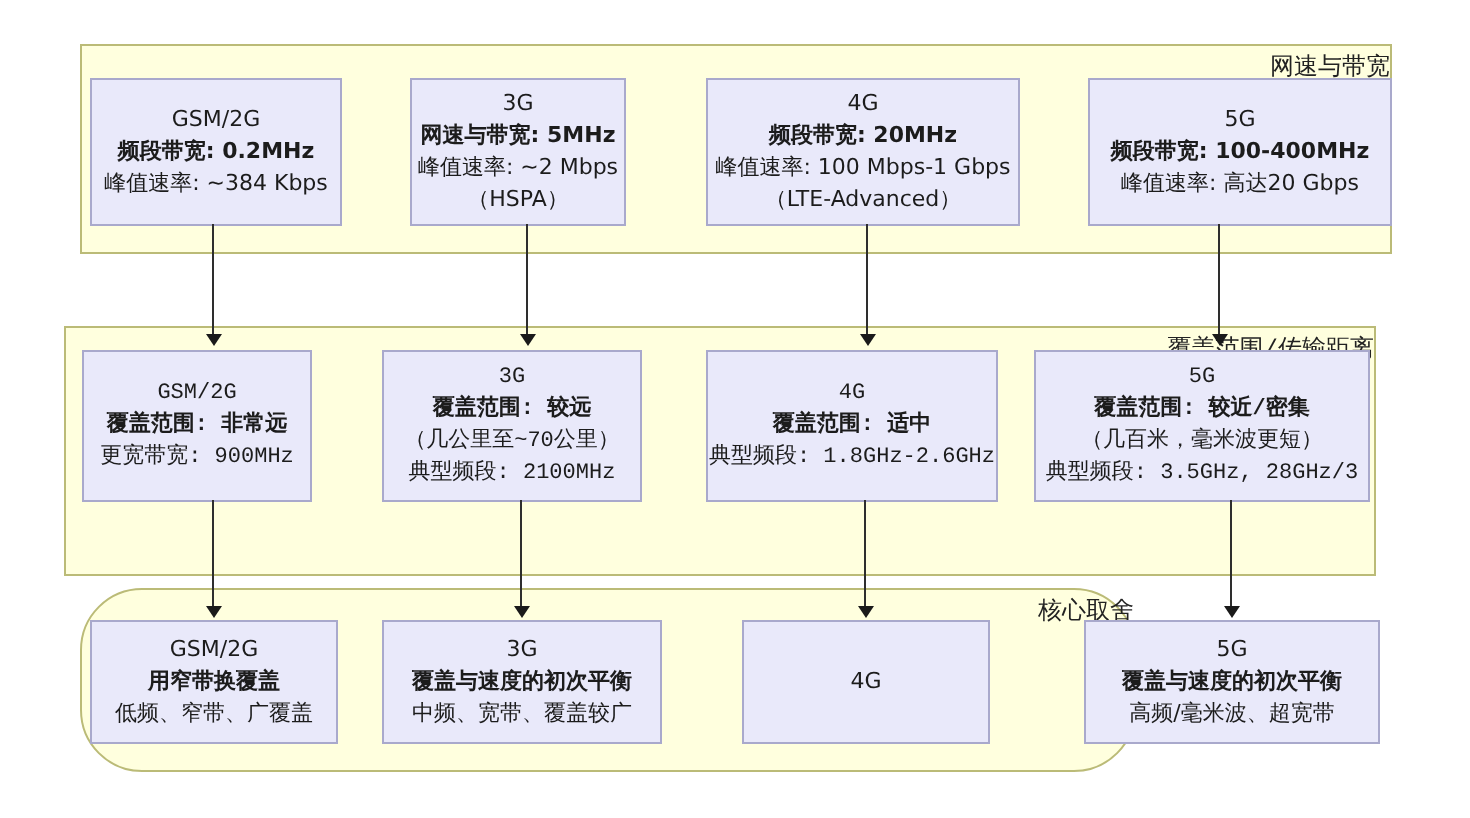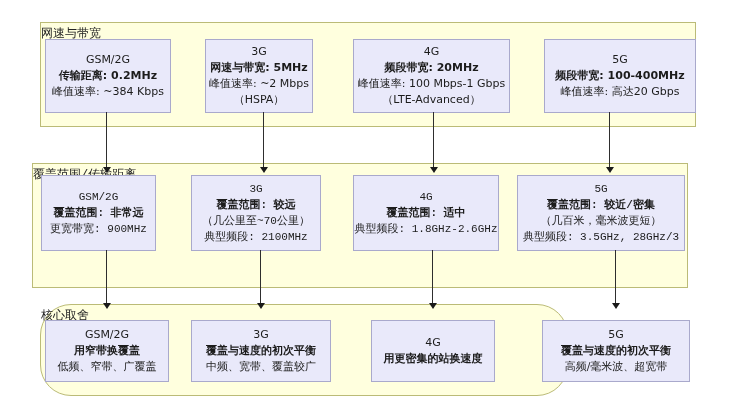--- a/index.html
+++ b/index.html
@@ -3,22 +3,22 @@
 <meta charset="utf-8">
 <style>
   html,body{margin:0;padding:0;background:#ffffff;}
   .canvas{
     position:relative;width:735px;height:409px;background:#ffffff;
     font-family:"DejaVu Sans",sans-serif;color:#1c1c1c;overflow:hidden;
   }
   .section{position:absolute;background:#FFFFDE;border:1px solid #BBBB77;box-sizing:border-box;z-index:1;}
   .sec0{left:40px;top:22px;width:656px;height:105px;}
   .sec1{left:32px;top:163px;width:656px;height:125px;font-family:Liberation Mono, monospace;}
-  .sec2{left:40px;top:304px;width:528px;height:92px;border-radius:31px;}
-  .section-title{position:absolute;top:2px;left:0;right:0;text-align:left;font-size:12px;color:#222222;z-index:2;}
+  .sec2{left:40px;top:294px;width:528px;height:92px;border-radius:31px;}
+  .section-title{position:absolute;top:2px;left:0;right:0;text-align:right;font-size:12px;color:#222222;z-index:2;}
   .node{
     position:absolute;background:#E9E9FA;border:1px solid #A9A9CC;box-sizing:border-box;
     display:flex;flex-direction:column;align-items:center;justify-content:center;
     text-align:center;font-size:11px;line-height:16px;z-index:3;white-space:nowrap;
   }
   .n-bold{font-weight:bold;}
   
   .s0n0{left:4px;top:16px;width:126px;height:74px;}
   .s0n1{left:164px;top:16px;width:108px;height:74px;}
   .s0n2{left:312px;top:16px;width:157px;height:74px;}
@@ -44,21 +44,21 @@
 </style>
 </head>
 <body>
 
 <div class="canvas">
 
   <div class="section sec0">
     <div class="section-title">网速与带宽</div>
     <div class="node s0n0">
       <div>GSM/2G</div>
-      <div class="n-bold">传输距离: 0.2MHz</div>
+      <div class="n-bold">频段带宽: 0.2MHz</div>
       <div>峰值速率: ~384 Kbps</div>
     </div>
     <div class="node s0n1">
       <div>3G</div>
       <div class="n-bold">网速与带宽: 5MHz</div>
       <div>峰值速率: ~2 Mbps</div>
       <div>（HSPA）</div>
     </div>
     <div class="node s0n2">
       <div>4G</div>
@@ -106,21 +106,20 @@
       <div class="n-bold">用窄带换覆盖</div>
       <div>低频、窄带、广覆盖</div>
     </div>
     <div class="node s2n1">
       <div>3G</div>
       <div class="n-bold">覆盖与速度的初次平衡</div>
       <div>中频、宽带、覆盖较广</div>
     </div>
     <div class="node s2n2">
       <div>4G</div>
-      <div class="n-bold">用更密集的站换速度</div>
     </div>
     <div class="node s2n3">
       <div>5G</div>
       <div class="n-bold">覆盖与速度的初次平衡</div>
       <div>高频/毫米波、超宽带</div>
     </div>
   </div>
 
   <div class="arrow aA ax0"></div>
   <div class="arrow aA ax1"></div>

